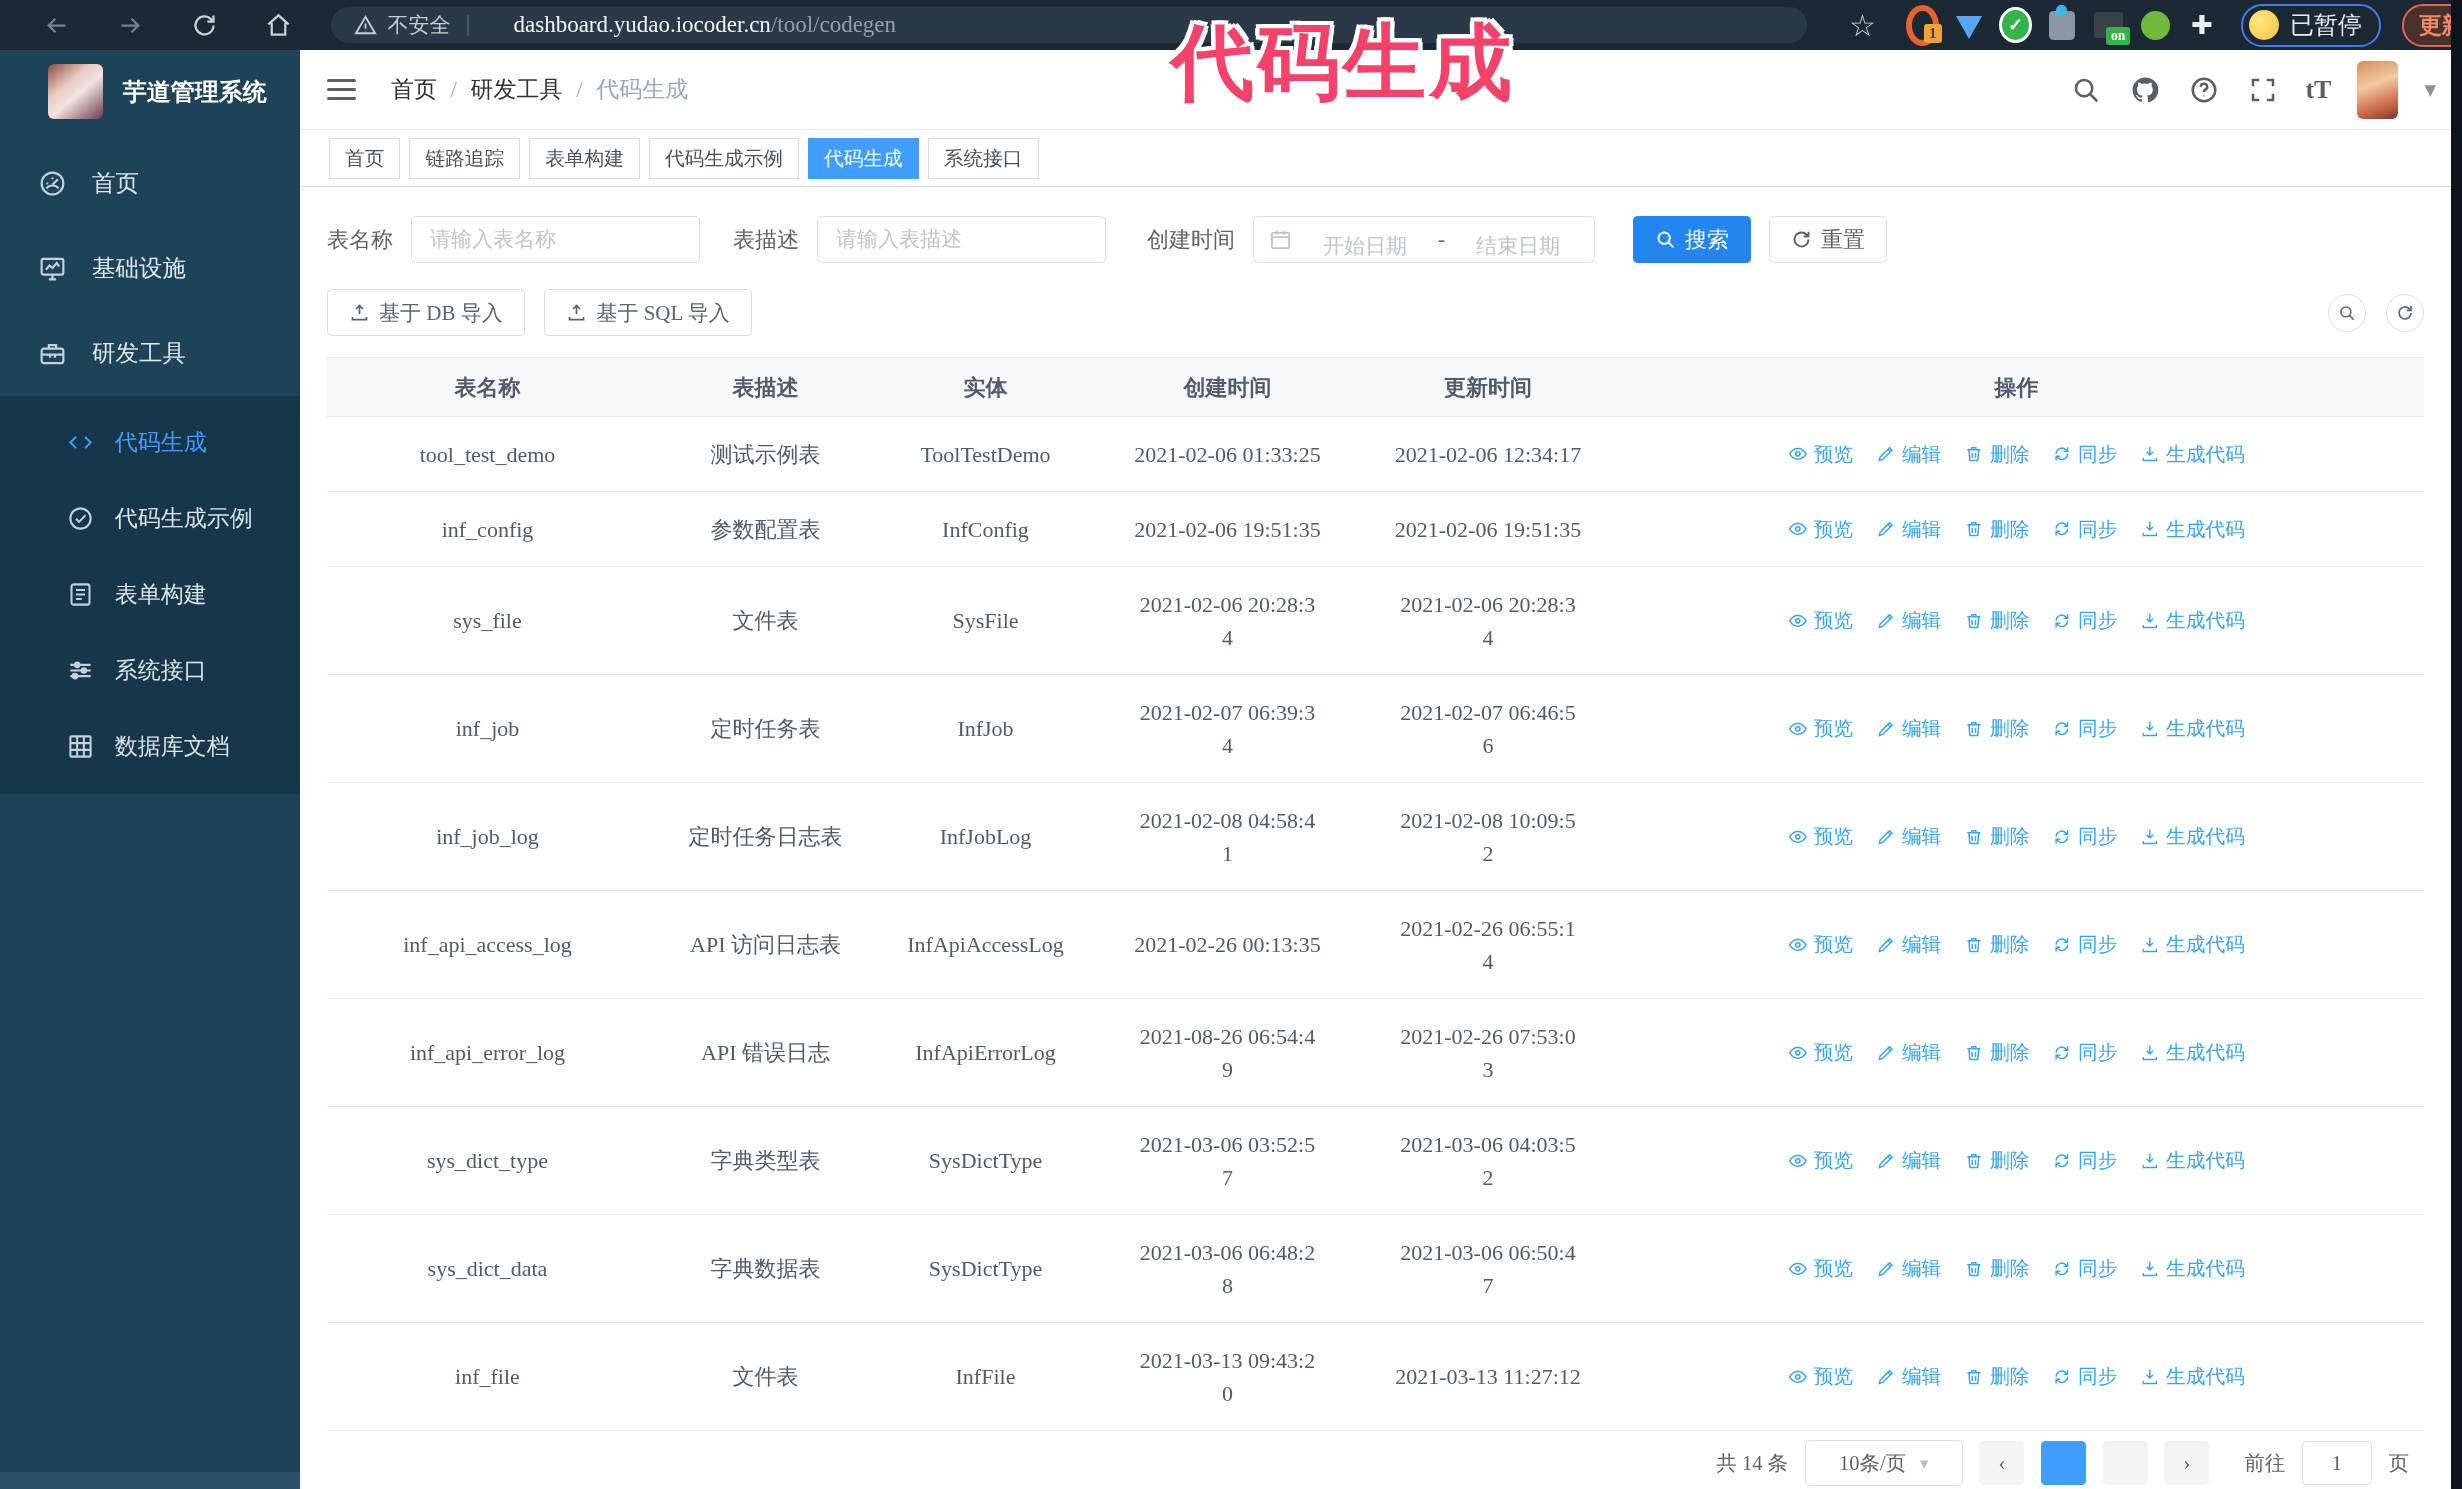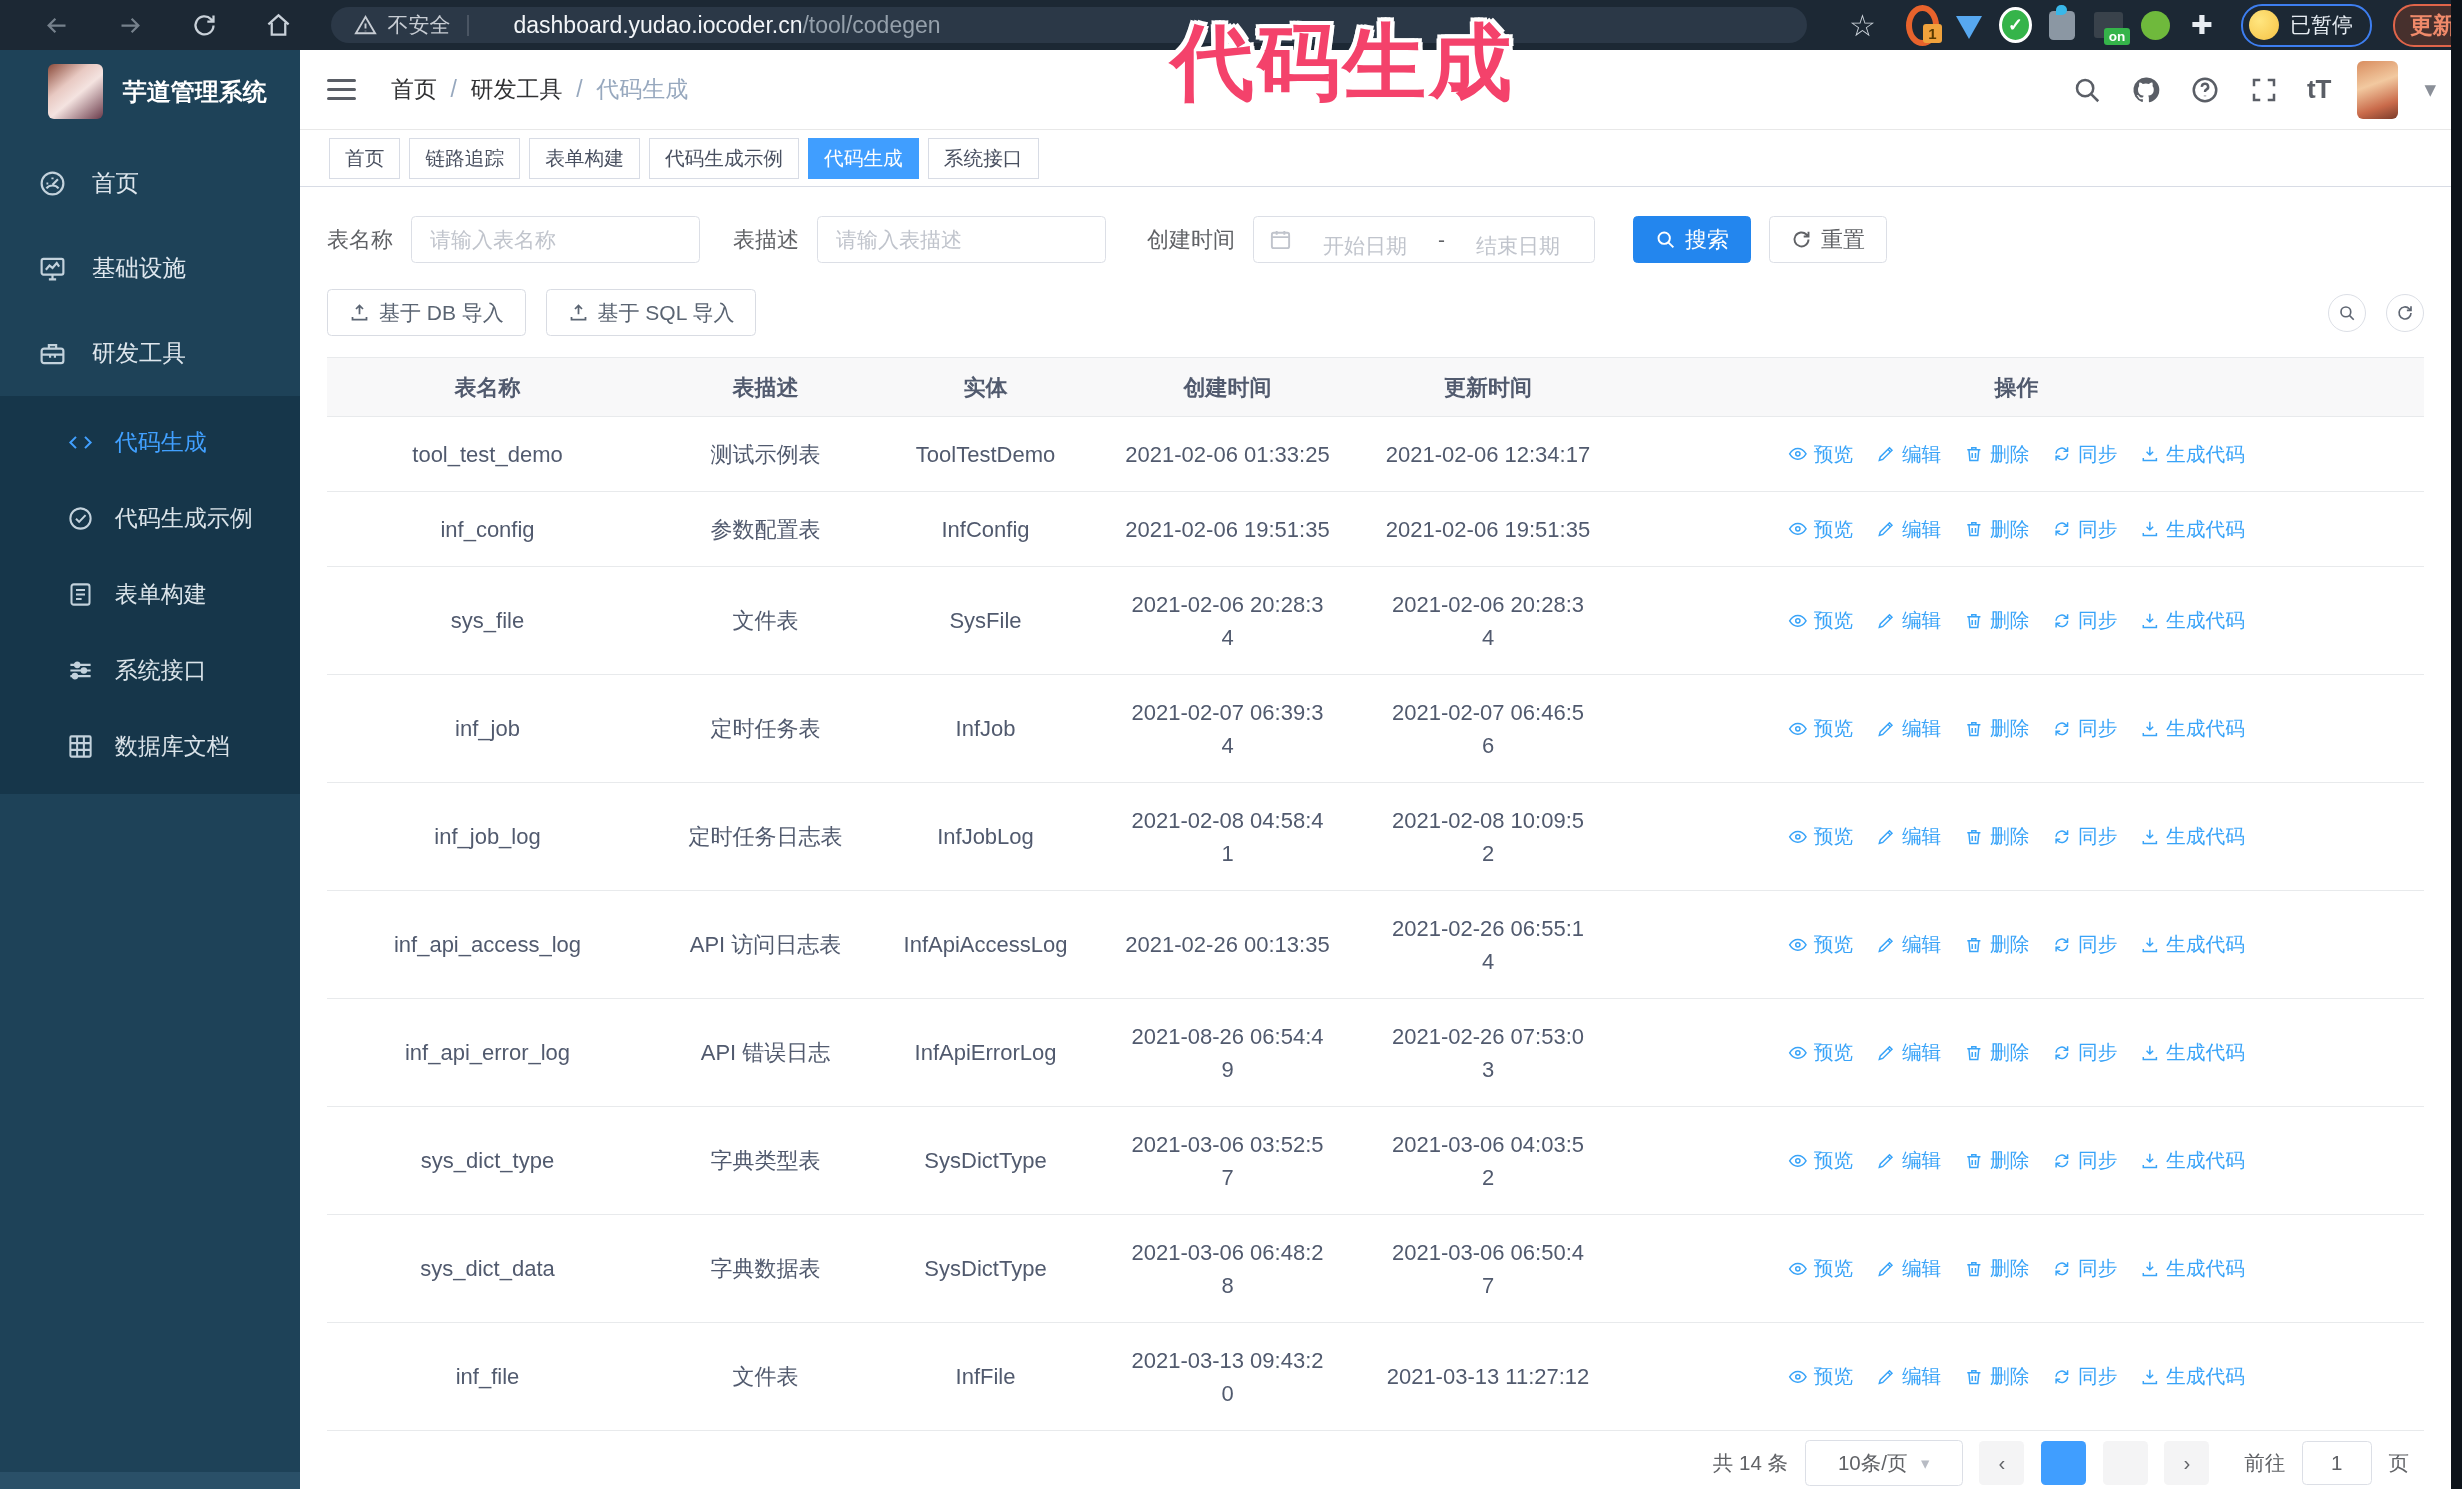--- a/index.html
+++ b/index.html
@@ -1,17 +1,17 @@
 <!DOCTYPE html>
 <html style="font-size:12px"><head>
 <meta charset="utf-8">
 <style>
   html,body{margin:0;padding:0;background:#e9e9e9;}
   .screen{position:relative;width:2462px;height:1490px;overflow:hidden;background:#fef9c3;
-          font-family:Liberation Sans, sans-serif;}
+          font-family:Liberation Serif, serif;}
   
   .chrome{position:absolute;top:0;left:0;width:100%;height:50px;background:#1c2834;
           display:flex;align-items:center;z-index:30;}
   .nav-ic{width:35px;height:35px;display:flex;align-items:center;justify-content:center;
           color:#c9d1d9;flex:none;margin-left:39px;}
   .nav-ic svg{width:27px;height:27px;}
   .nav-ic.dim{color:#76818c;}
   .url-pill{margin-left:35px;width:1430px;height:36px;border-radius:18px;background:#2b3847;
             display:flex;align-items:center;padding:0 23px;flex:none;}
   .sec-label{color:#c7ccd3;font-size:21px;margin-left:10.6px;}
@@ -30,21 +30,21 @@
   .c-green{width:30px;height:30px;border-radius:50%;background:#35b44a;border:3px solid #fff;color:#fff;
            display:flex;align-items:center;justify-content:center;font-size:18px;font-weight:bold;}
   .c-drop{width:26px;height:29px;background:#8b97a3;border-radius:4.5px;position:relative;}
   .c-drop::after{content:"";position:absolute;top:-6px;left:6.8px;width:10.6px;height:10.6px;background:#39b7e8;border-radius:50% 50% 50% 0;}
   .c-dark{width:29px;height:26px;background:#39424b;border-radius:3px;}
   .c-monkey{width:29px;height:29px;border-radius:50%;background:#6fb93c;}
   .c-puzzle{color:#e8edf2;font-size:26px;}
   .pill-paused{margin-left:23px;height:39px;border:2.3px solid #3d7ef0;border-radius:21px;display:flex;
                align-items:center;padding:0 16.7px 0 6px;gap:10.6px;flex:none;}
   .emoji{width:30px;height:30px;border-radius:50%;background:radial-gradient(circle at 35% 35%,#ffe680,#f6c244);}
-  .pill-paused span{color:#e6ecf2;font-size:21px;}
+  .pill-paused span{color:#e6ecf2;font-size:24px;}
   .pill-update{margin-left:21px;height:39px;border:2.3px solid #e0654a;border-radius:21px;background:#47302d;
                display:flex;align-items:center;padding:0 15px;gap:13.6px;flex:none;}
   .pill-update .upd{color:#f08a6a;font-size:23px;font-weight:bold;}
   
   .edge{position:absolute;top:0;right:0;width:10.6px;height:100%;background:#0d131a;z-index:40;}
   
   .sidebar{position:absolute;top:50px;left:0;width:300px;height:1440px;background:#1e4258;z-index:10;}
   .logo-row{height:83px;display:flex;align-items:center;padding-left:48px;gap:19.7px;}
   .logo-img{width:55px;height:55px;border-radius:6px;flex:none;
             background:linear-gradient(140deg,#8a4a3a 0%,#e8c9c2 35%,#f4e3e0 55%,#6a3a4a 100%);}

